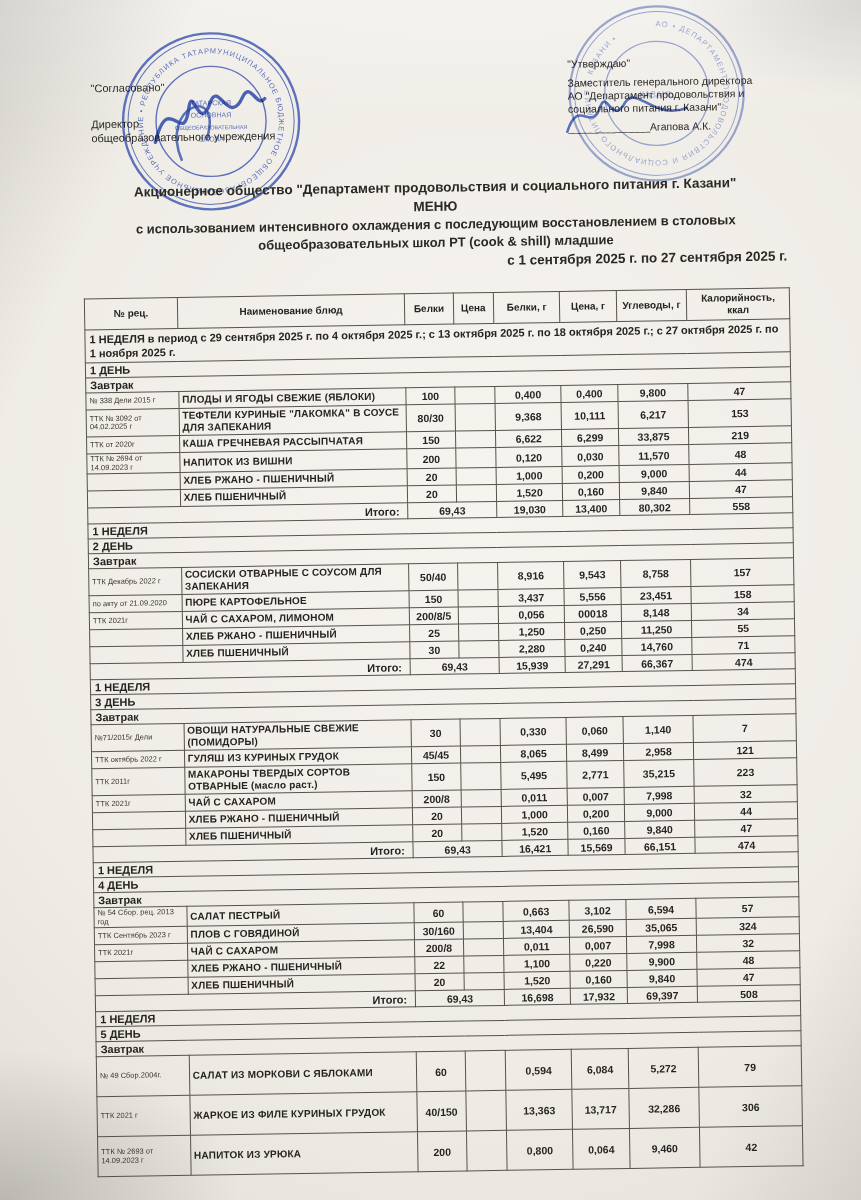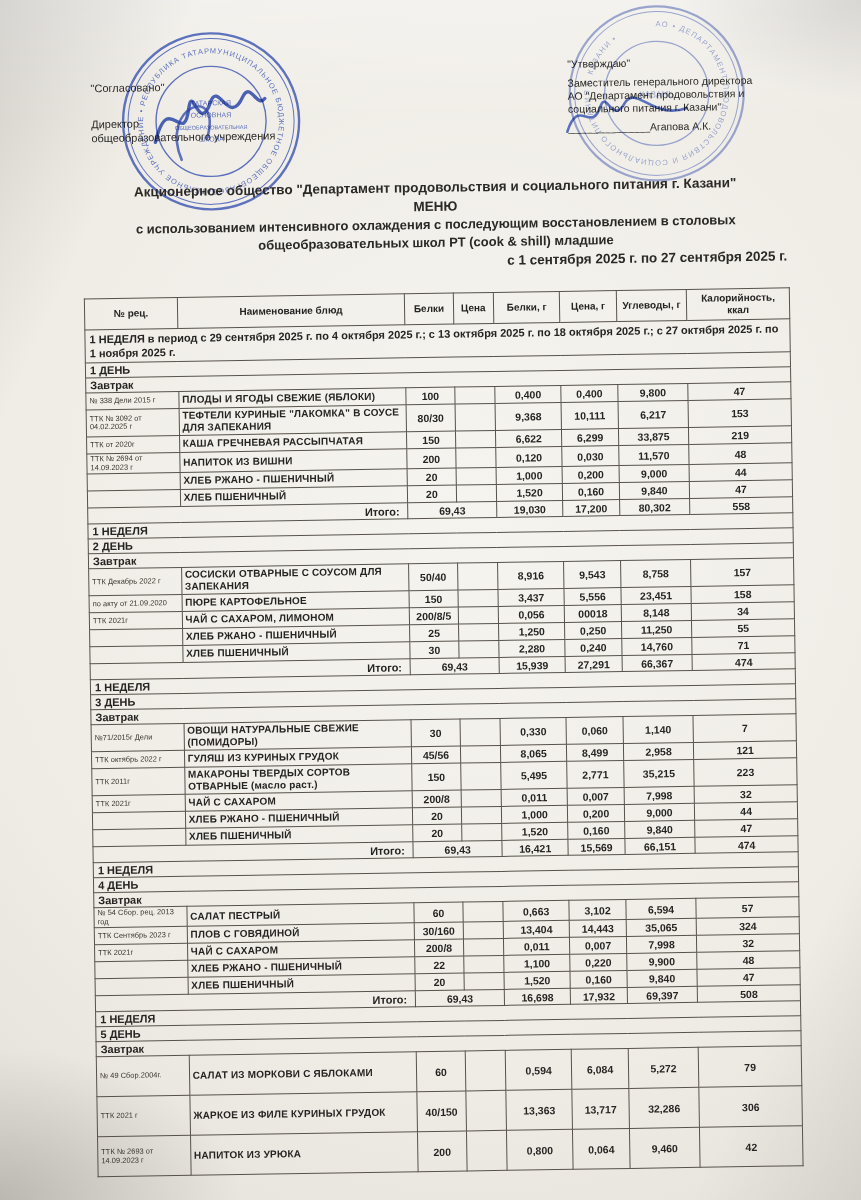--- a/index.html
+++ b/index.html
@@ -231,21 +231,21 @@
           <td class="num"></td>
           <td class="num">1,520</td>
           <td class="num">0,160</td>
           <td class="num">9,840</td>
           <td class="num">47</td>
         </tr>
         <tr class="total">
           <td class="total-label" colspan="2">Итого:</td>
           <td class="num" colspan="2">69,43</td>
           <td class="num">19,030</td>
-          <td class="num">17,200</td>
+          <td class="num">13,400</td>
           <td class="num">80,302</td>
           <td class="num">558</td>
         </tr>
         <tr class="sect">
           <td colspan="8">1 НЕДЕЛЯ</td>
         </tr>
         <tr class="sect">
           <td colspan="8">2 ДЕНЬ</td>
         </tr>
         <tr class="sect">
@@ -324,21 +324,21 @@
           <td class="num">30</td>
           <td class="num"></td>
           <td class="num">0,330</td>
           <td class="num">0,060</td>
           <td class="num">1,140</td>
           <td class="num">7</td>
         </tr>
         <tr class="dish">
           <td class="rec">ТТК октябрь 2022 г</td>
           <td class="name">ГУЛЯШ ИЗ КУРИНЫХ ГРУДОК</td>
-          <td class="num">45/56</td>
+          <td class="num">45/45</td>
           <td class="num"></td>
           <td class="num">8,065</td>
           <td class="num">8,499</td>
           <td class="num">2,958</td>
           <td class="num">121</td>
         </tr>
         <tr class="dish">
           <td class="rec">ТТК 2011г</td>
           <td class="name">МАКАРОНЫ ТВЕРДЫХ СОРТОВ ОТВАРНЫЕ (масло раст.)</td>
           <td class="num">150</td>
@@ -404,21 +404,21 @@
           <td class="num">3,102</td>
           <td class="num">6,594</td>
           <td class="num">57</td>
         </tr>
         <tr class="dish">
           <td class="rec">ТТК Сентябрь 2023 г</td>
           <td class="name">ПЛОВ С ГОВЯДИНОЙ</td>
           <td class="num">30/160</td>
           <td class="num"></td>
           <td class="num">13,404</td>
-          <td class="num">14,443</td>
+          <td class="num">26,590</td>
           <td class="num">35,065</td>
           <td class="num">324</td>
         </tr>
         <tr class="dish">
           <td class="rec">ТТК 2021г</td>
           <td class="name">ЧАЙ С САХАРОМ</td>
           <td class="num">200/8</td>
           <td class="num"></td>
           <td class="num">0,011</td>
           <td class="num">0,007</td>

